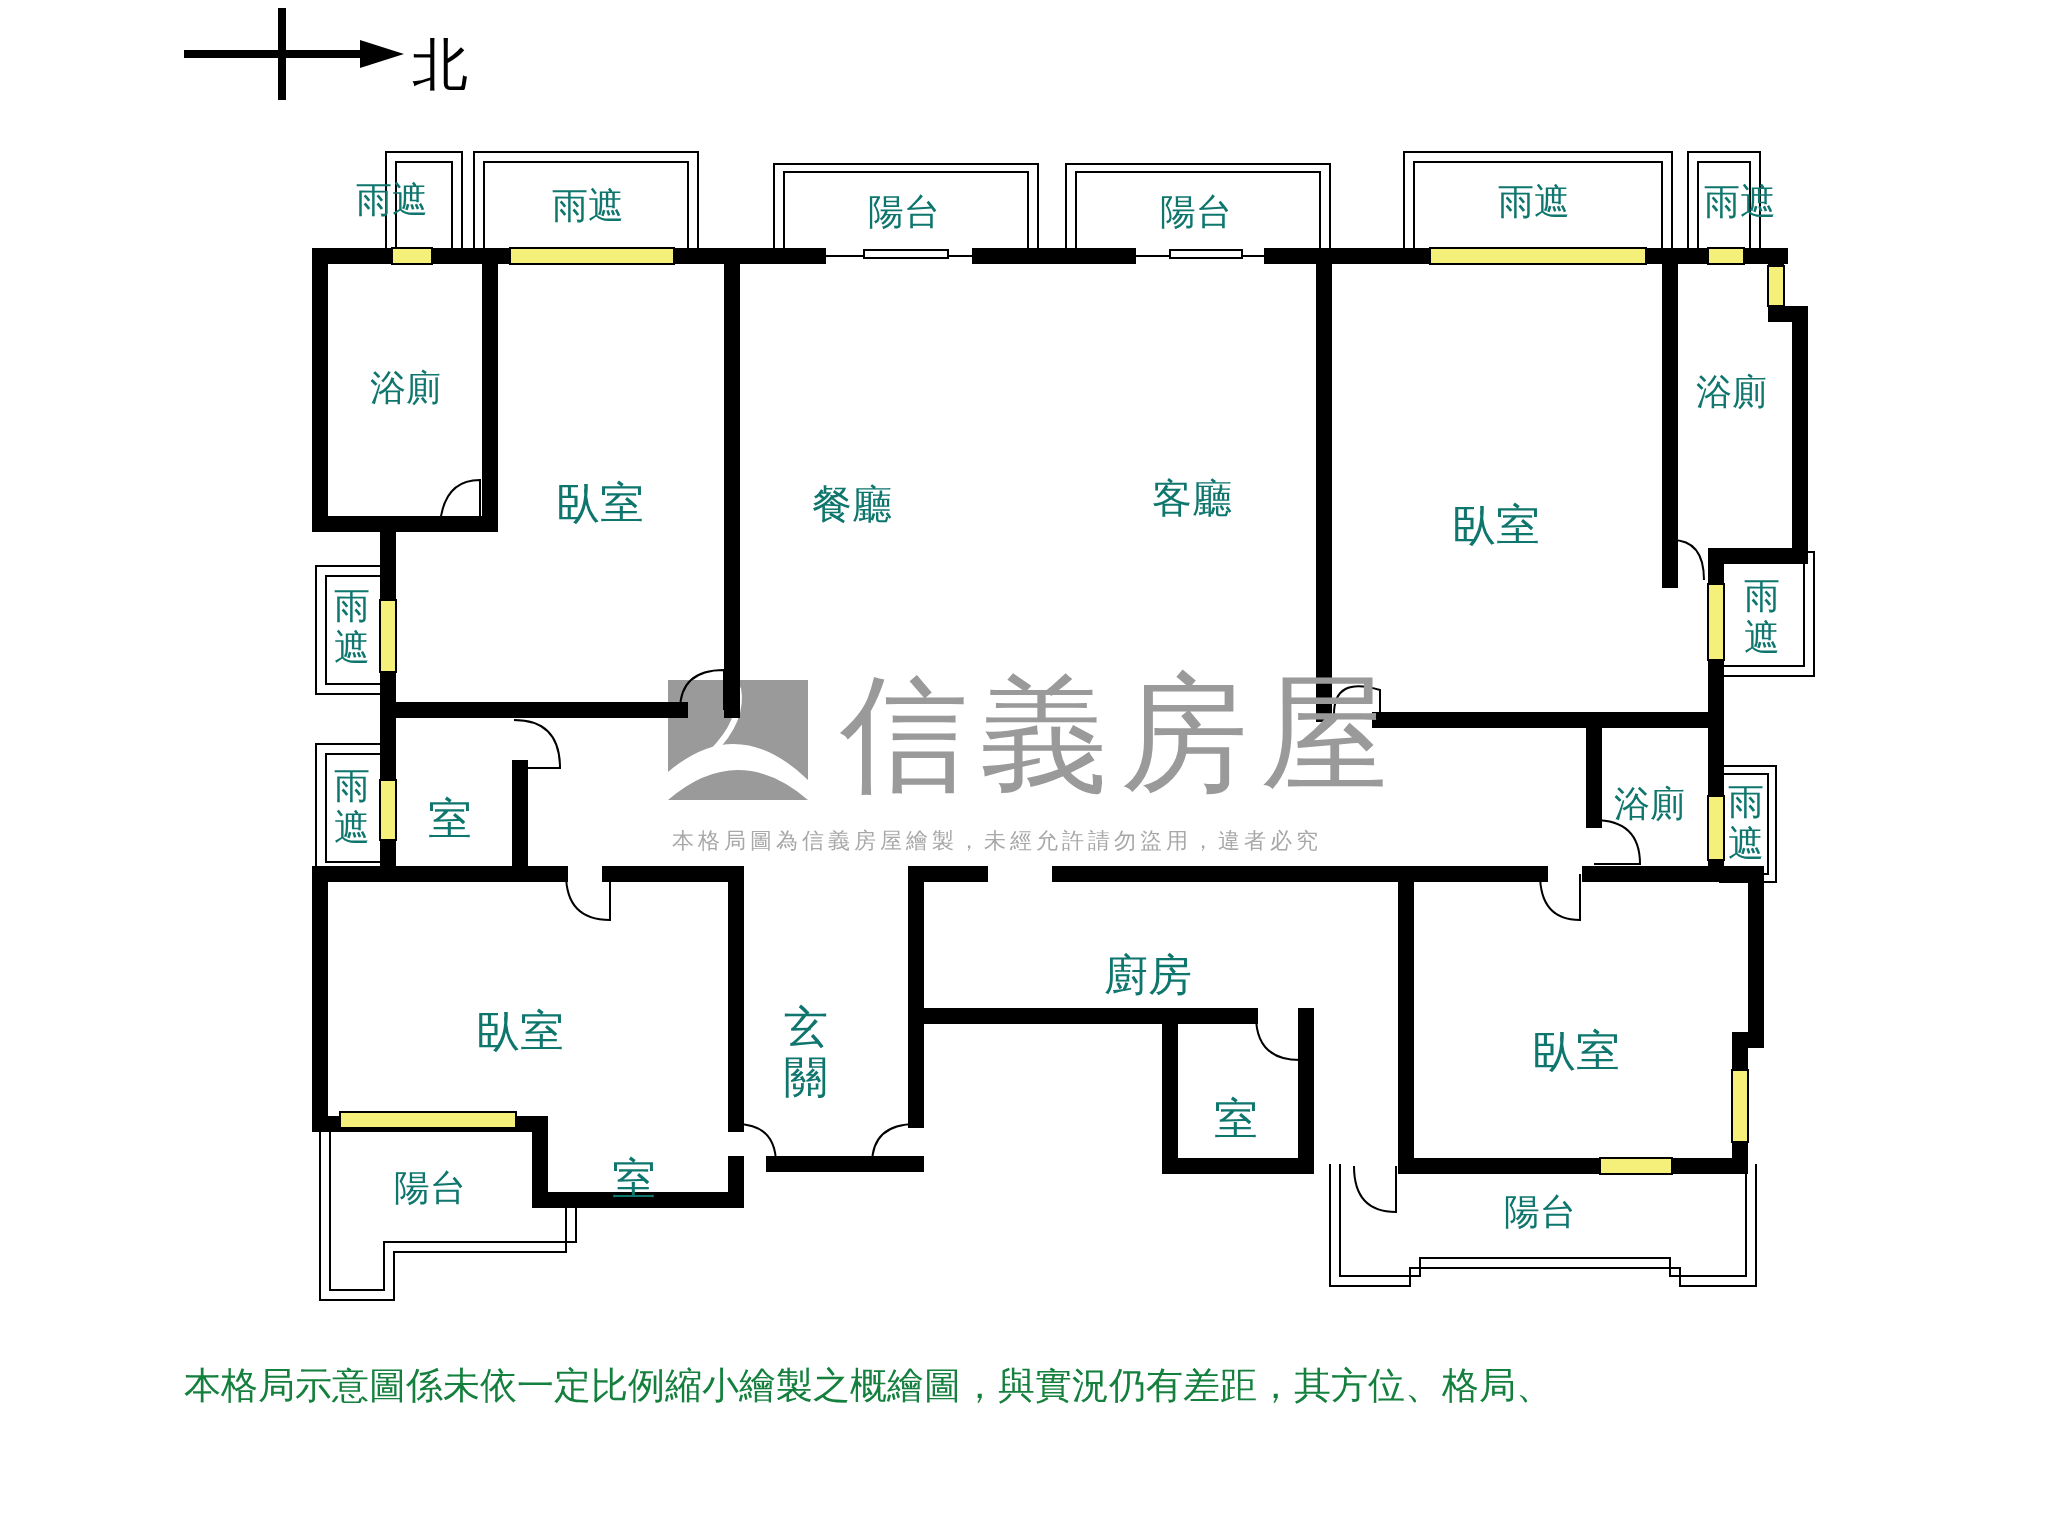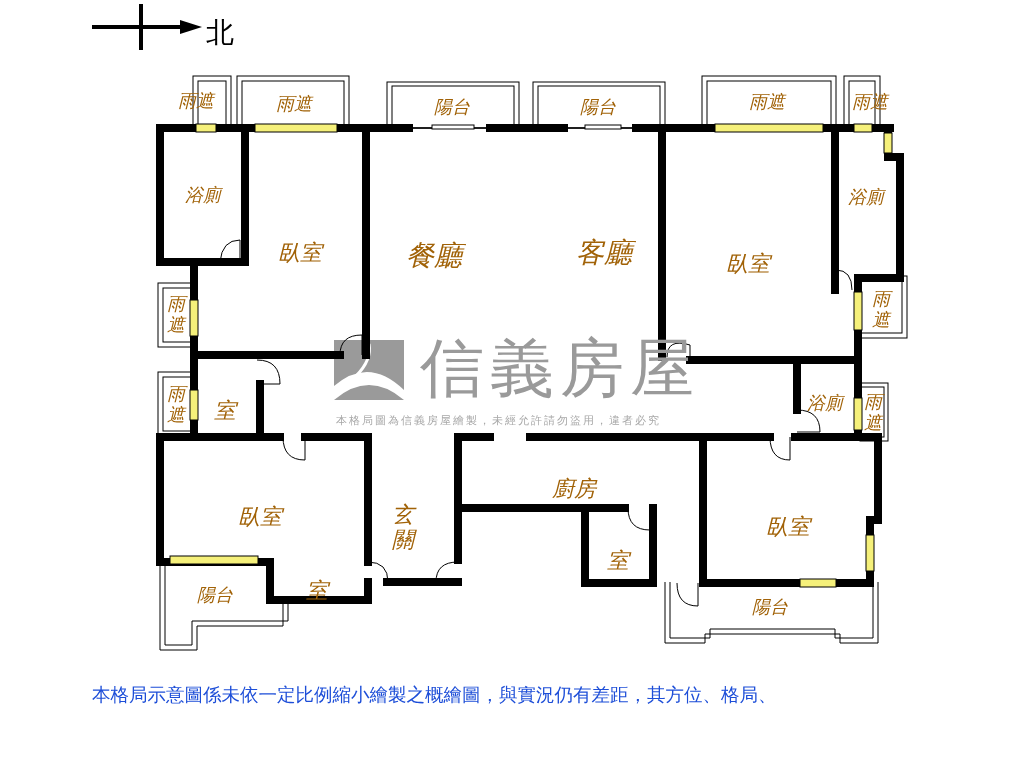--- a/index.html
+++ b/index.html
@@ -1,30 +1,30 @@
 <!DOCTYPE html>
 <html><head>
 <meta charset="utf-8">
 <style>
   html, body { margin:0; padding:0; background:#ffffff; }
   body { width:1024px; height:768px; position:relative; overflow:hidden;
          font-family:"DejaVu Serif", "Liberation Serif", serif; color:#000; }
   #plan { position:absolute; left:0; top:0; width:1024px; height:768px; }
-  .lbl { position:absolute; font-family:"DejaVu Serif","Liberation Serif",serif; color:#a16207; white-space:nowrap; line-height:1;font-style:italic; }
+  .lbl { position:absolute; font-family:"DejaVu Serif","Liberation Serif",serif; color:#0f766e; white-space:nowrap; line-height:1; }
   .lbl.sm { font-size:18px; }
   .lbl.md { font-size:22px;margin-top:12px; }
-  .lbl.lg { font-size:28px; }
+  .lbl.lg { font-size:20px; }
   .lbl.v { white-space:normal; width:1em; text-align:center; line-height:1.15; }
   .compass-n { position:absolute; left:206px; top:14px; font-size:28px; font-family:"DejaVu Serif","Liberation Serif",serif; }
   .wm-title { position:absolute; left:420px; top:336px; font-size:64px; color:#9a9a9a; letter-spacing:6px;
               font-family:"DejaVu Sans","Liberation Sans",sans-serif; line-height:1; }
   .wm-sub { position:absolute; left:336px; top:413px; font-size:11px; color:#a8a8a8; letter-spacing:2px;
             font-family:Liberation Sans, sans-serif; }
   .disclaimer { position:absolute; left:92px; top:683px; width:860px; font-size:18.5px; line-height:24px;
-                font-family:Liberation Sans, sans-serif; color:#1d4ed8; }
+                font-family:Liberation Mono, monospace; color:#15803d; }
   .disclaimer div { white-space:nowrap; }
 </style>
 </head>
 <body>
 
 <svg id="plan" viewBox="0 0 1024 768" xmlns="http://www.w3.org/2000/svg">
 
   <g>
     <line x1="92" y1="27" x2="184" y2="27" stroke="#000" stroke-width="4"></line>
     <polygon points="180,20 202,27 180,34" fill="#000"></polygon>

